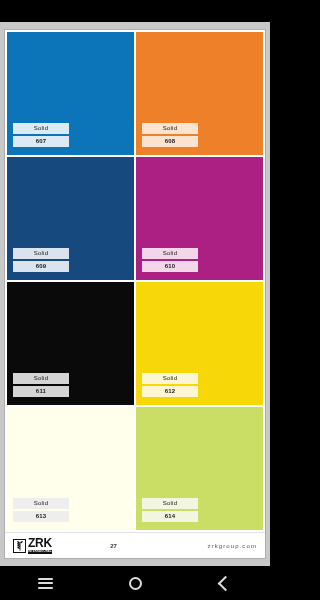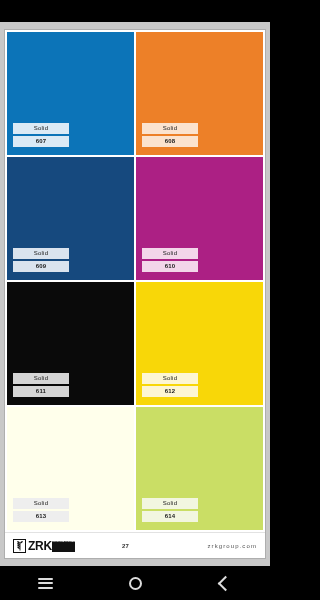--- a/index.html
+++ b/index.html
@@ -122,20 +122,21 @@
     border: 1px solid #111111;
     box-sizing: border-box;
     display: flex;
     align-items: center;
     justify-content: center;
     background: #ffffff;
   }
 
   .brand-text {
     display: flex;
+    flex-direction: column;
     line-height: 1;
   }
 
   .brand-name {
     font-size: 12px;
     font-weight: 700;
     color: #111111;
     letter-spacing: -0.3px;
   }
 

